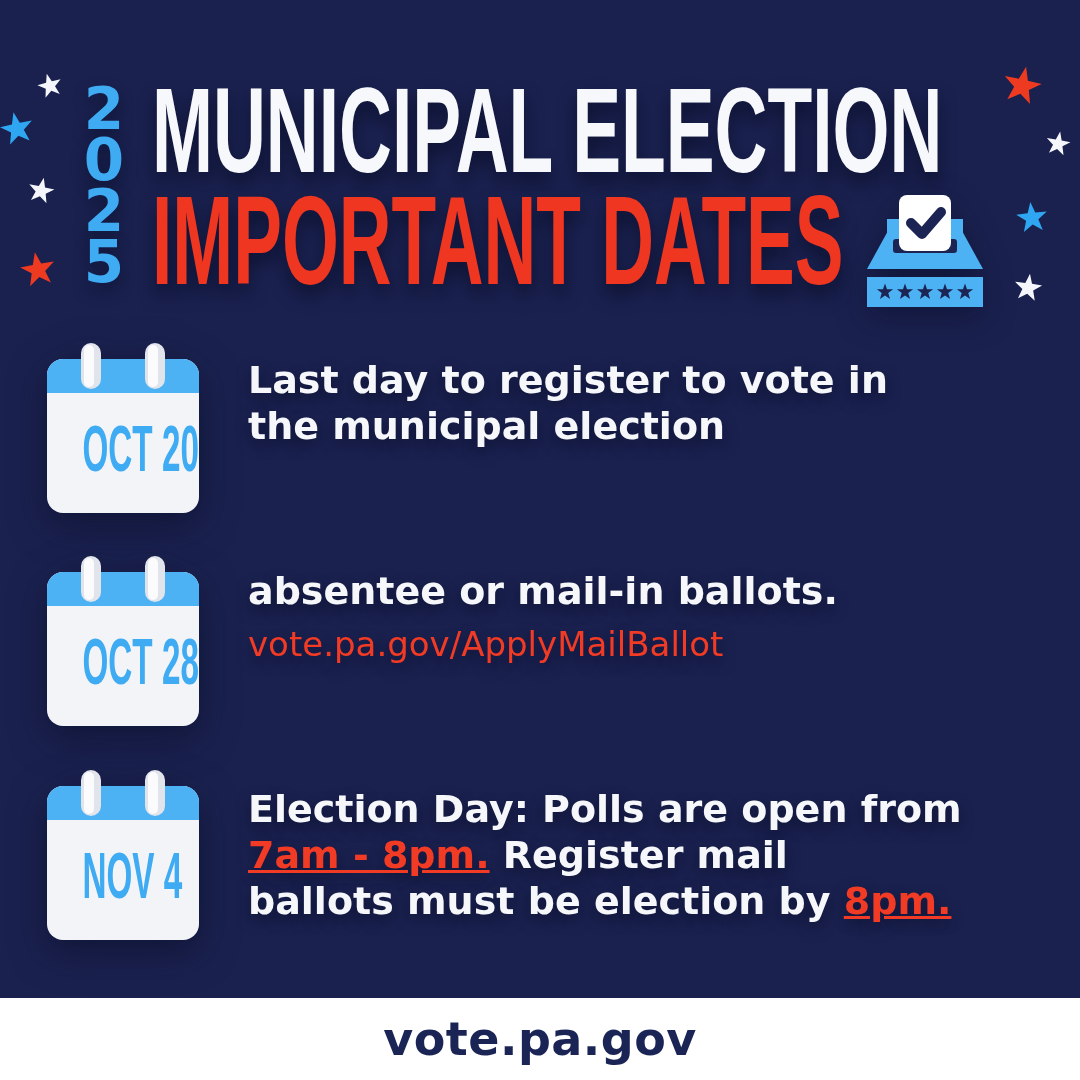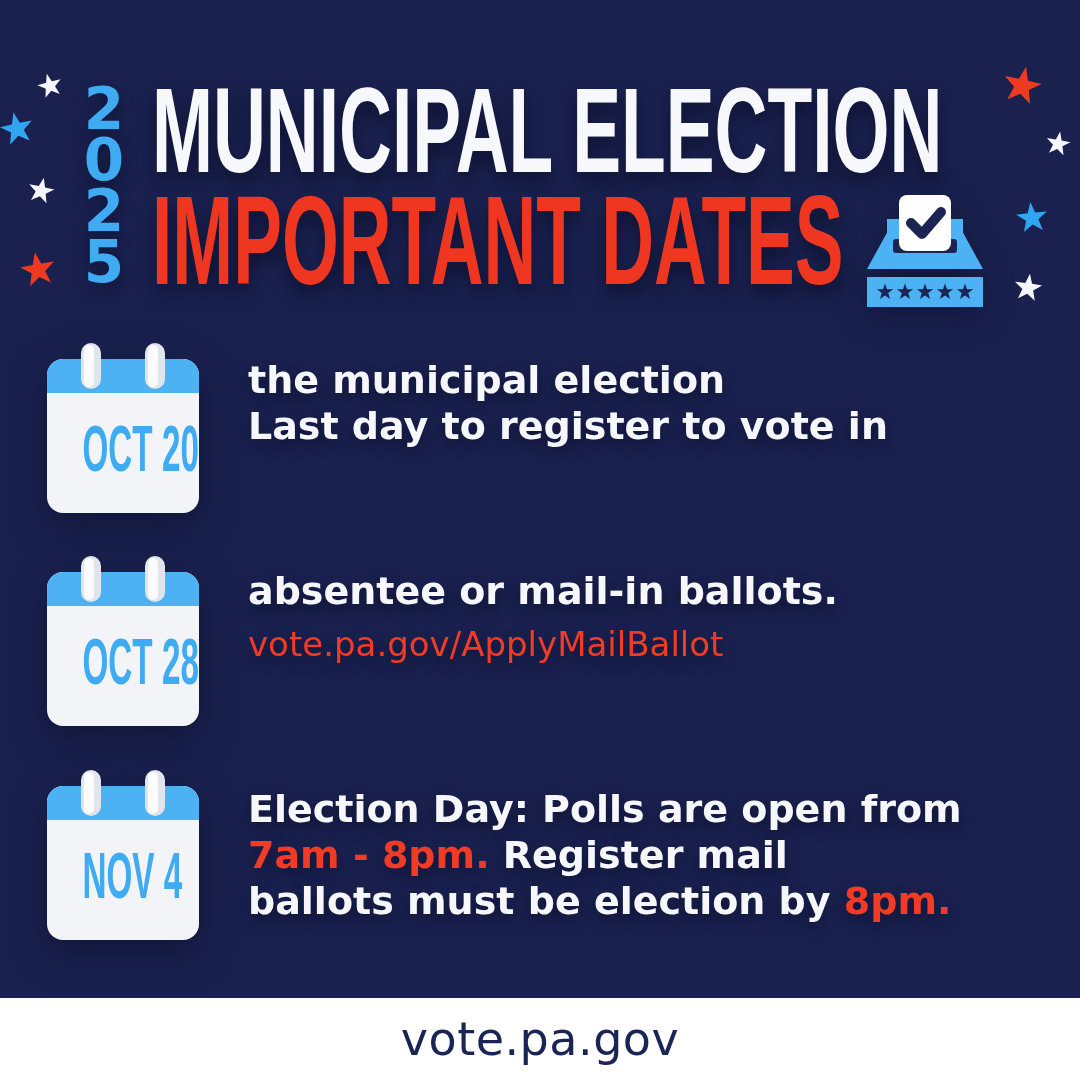--- a/index.html
+++ b/index.html
@@ -49,29 +49,29 @@
   .cal{position:relative;width:156px;height:172px;flex:0 0 156px;
     filter:drop-shadow(0 12px 18px rgba(5,9,30,.5));}
   .cal svg{display:block;width:156px;height:172px;}
   .cal-date{
     position:absolute;left:0;top:74px;width:100%;text-align:center;
     font-family:"Liberation Sans",sans-serif;font-weight:bold;font-size:64px;line-height:64px;
     color:var(--light_blue);transform:scaleX(.52);white-space:nowrap;
   }
   .row-text{margin-left:47px;text-shadow:0 6px 14px rgba(5,8,28,.5);}
   .line{font-size:38px;line-height:46px;font-weight:bold;color:var(--white);white-space:nowrap;}
-  .seg-red{color:var(--link_red);}
+  .seg-red{color:var(--link_red);text-decoration:underline;}
   .link{font-size:34px;line-height:40px;margin-top:10px;font-weight:normal;color:var(--link_red);
     white-space:nowrap;text-decoration:none;display:inline-block;}
 
   .footer{
     position:absolute;left:0;right:0;bottom:0;height:82px;background:var(--footer_bg);
     display:flex;align-items:center;justify-content:center;
   }
-  .footer-url{font-size:46px;font-weight:normal;color:var(--footer_text);letter-spacing:.5px;}
+  .footer-url{font-size:46px;font-weight:bold;color:var(--footer_text);letter-spacing:.5px;}
 </style>
 </head>
 <body>
 
 <div class="canvas">
 
   <svg width="0" height="0" style="position:absolute">
     <defs>
       <path id="star5" d="M0,-9 L2.12,-2.91 L8.56,-2.78 L3.42,1.11 L5.29,7.28 L0,3.6 L-5.29,7.28 L-3.42,1.11 L-8.56,-2.78 L-2.12,-2.91 Z"></path>
     </defs>
@@ -156,22 +156,22 @@
         <rect x="2" y="16" width="152" height="154" rx="16" style="fill:#f3f4f7"></rect>
         <path d="M18,16 h120 a16,16 0 0 1 16,16 v18 H2 v-18 a16,16 0 0 1 16,-16 z" style="fill:var(--icon_blue)"></path>
         <rect x="36" y="0" width="20" height="46" rx="10" style="fill:#e2e4ec"></rect>
         <rect x="39" y="2" width="10" height="42" rx="5" style="fill:#fbfbfd"></rect>
         <rect x="100" y="0" width="20" height="46" rx="10" style="fill:#e2e4ec"></rect>
         <rect x="103" y="2" width="10" height="42" rx="5" style="fill:#fbfbfd"></rect>
       </svg>
       <div class="cal-date">OCT 20</div>
     </div>
     <div class="row-text" style="padding-top:14px">
+      <div class="line"><span>Last day to register to vote in</span></div>
       <div class="line"><span>the municipal election</span></div>
-      <div class="line"><span>Last day to register to vote in</span></div>
     </div>
   </div>
 
   <div class="row" style="top:556px">
     <div class="cal">
       <svg viewBox="0 0 156 172">
         <rect x="2" y="16" width="152" height="154" rx="16" style="fill:#f3f4f7"></rect>
         <path d="M18,16 h120 a16,16 0 0 1 16,16 v18 H2 v-18 a16,16 0 0 1 16,-16 z" style="fill:var(--icon_blue)"></path>
         <rect x="36" y="0" width="20" height="46" rx="10" style="fill:#e2e4ec"></rect>
         <rect x="39" y="2" width="10" height="42" rx="5" style="fill:#fbfbfd"></rect>

